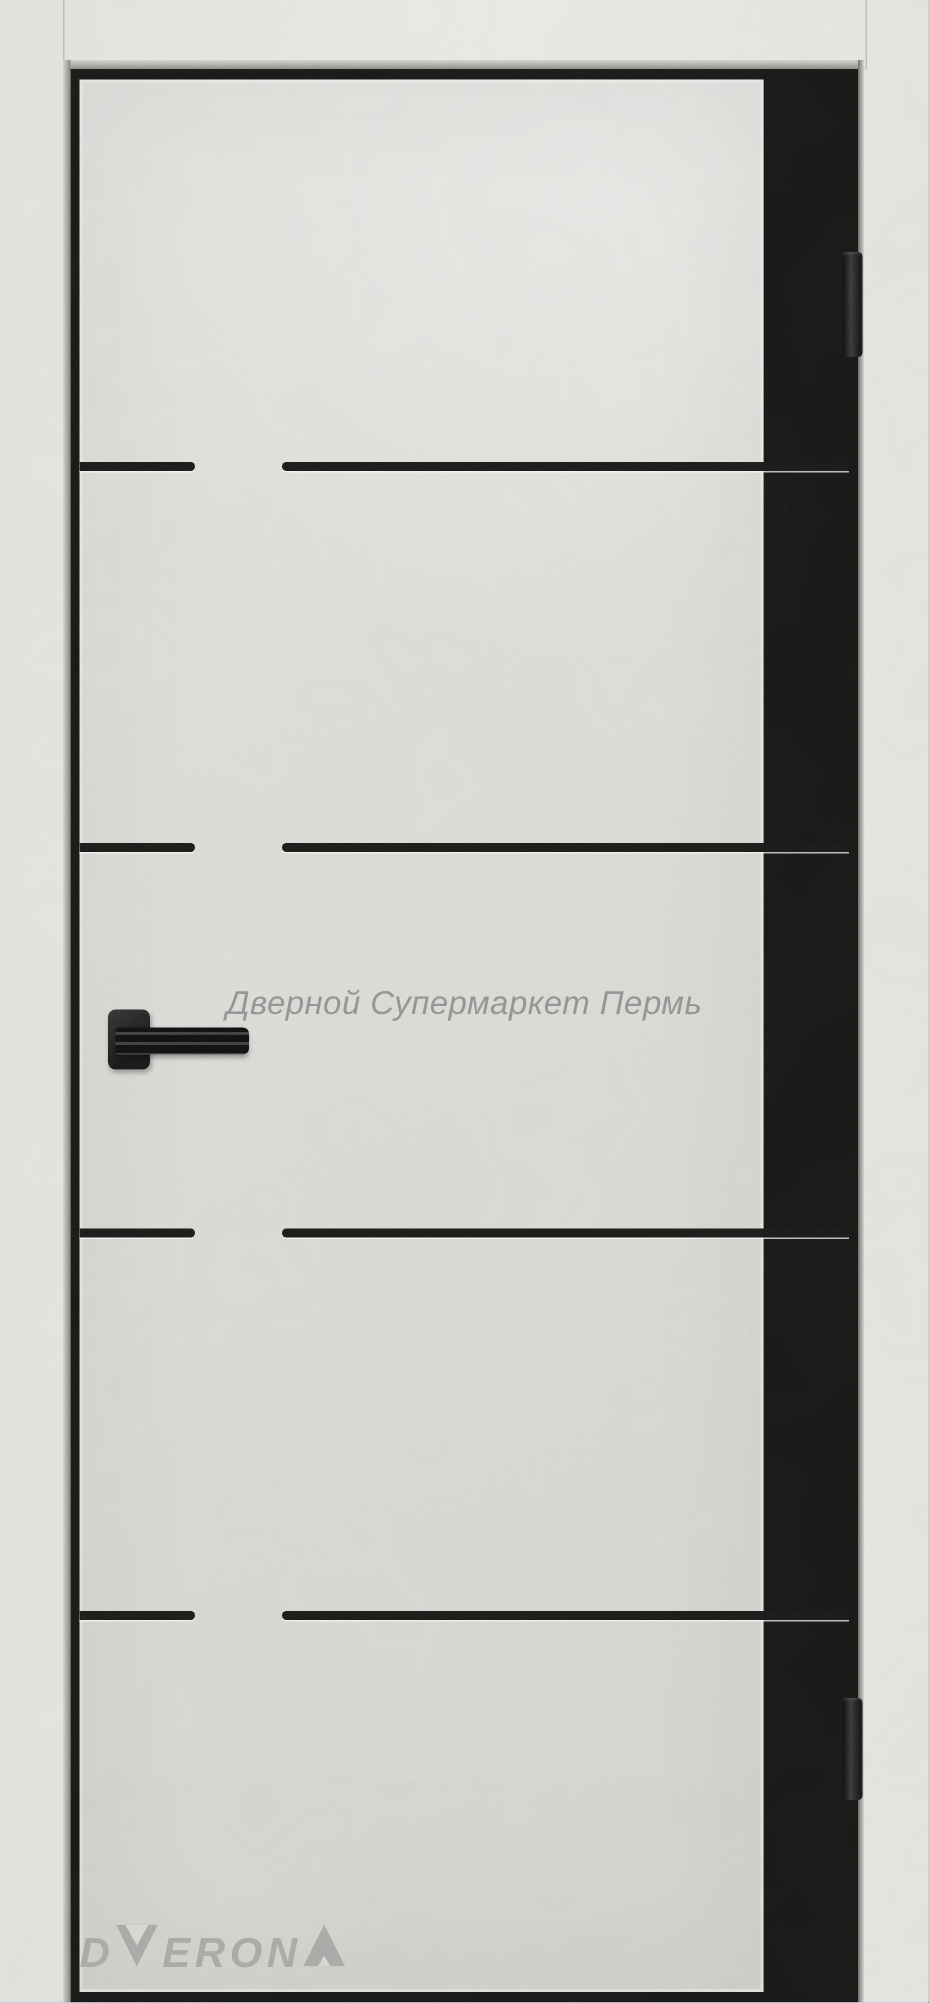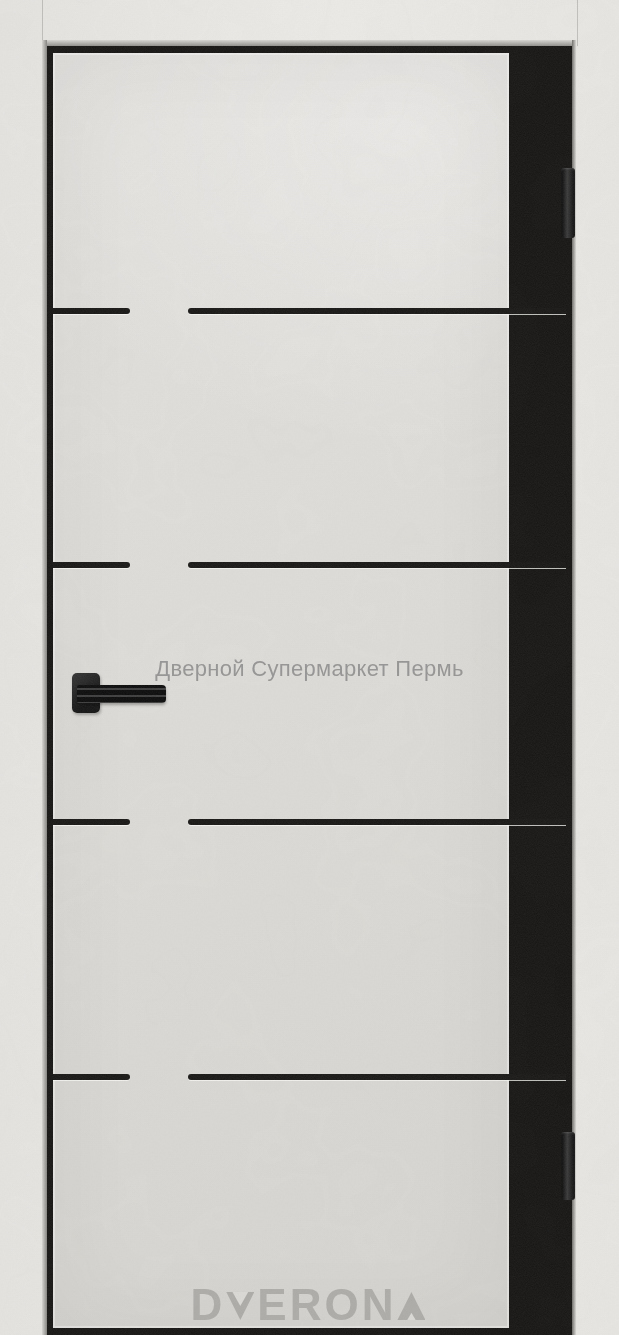--- a/index.html
+++ b/index.html
@@ -30,20 +30,21 @@
     position:absolute; left:47px; top:46px; width:525px; height:1289px;
     background:#151413;
   }
   
   .leaf {
     position:absolute; left:53px; top:53px; width:456px; height:1275px;
     background:
       radial-gradient(ellipse 620px 520px at 75% 6%, rgba(255,255,255,.30), rgba(255,255,255,0) 62%),
       linear-gradient(160deg,#e4e2df 0%,#dedcd8 50%,#d7d5d1 100%);
     box-shadow: inset 0 0 0 2px rgba(255,255,255,.35), inset 0 0 90px rgba(55,55,50,.06);
+    font-style: italic;
   }
   
   .groove {
     position:absolute; height:6px; background:#171615;
     box-shadow:0 1px 0 rgba(250,250,247,.75);
   }
   .groove.seg-left  { left:0; width:77px; border-radius:0 3px 3px 0; }
   .groove.seg-right { left:135px; width:378px; border-radius:3px 0 0 3px; }
   .row1 { top:255px; } .row2 { top:509px; } .row3 { top:766px; } .row4 { top:1021px; }
   
@@ -66,22 +67,22 @@
   
   .hinge {
     position:absolute; left:561px; width:14px; border-radius:3px; z-index:5;
     background:linear-gradient(to right,#030303,#383838 45%,#0a0a0a);
     box-shadow:inset 0 1px 2px rgba(255,255,255,.15);
   }
   .hinge.top    { top:168px; height:70px; }
   .hinge.bottom { top:1132px; height:68px; }
   
   .brand {
-    position:absolute; left:0; top:1230px; width:513px; text-align:center;
-    font-size:44px; font-weight:bold; letter-spacing:3px; color:#aeaca9; line-height:1;
+    position:absolute; left:0; top:1230px; width:513px; 
+    font-size:28px; font-weight:bold; letter-spacing:3px; color:#aeaca9; line-height:1;
     white-space:nowrap;
   }
   .tri {
     display:inline-block; position:relative; width:28px; height:28px;
     background:#aeaca9; margin:0 3px 0 1px;
   }
   .tri-down { clip-path:polygon(0 0,100% 0,50% 100%); }
   .tri-down .cut {
     position:absolute; left:22%; top:0; width:56%; height:50%;
     background:#dcdad6; clip-path:polygon(0 0,100% 0,50% 100%);

